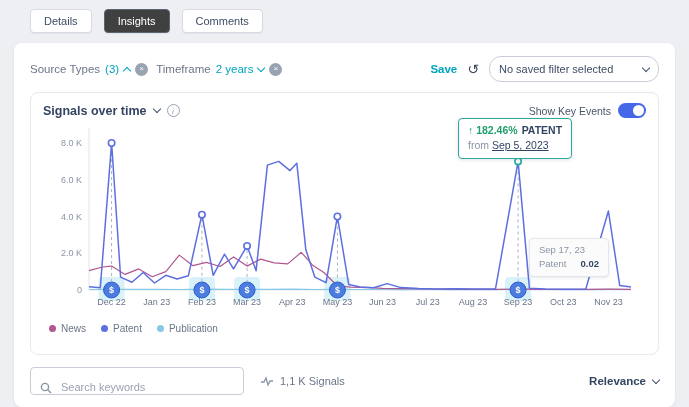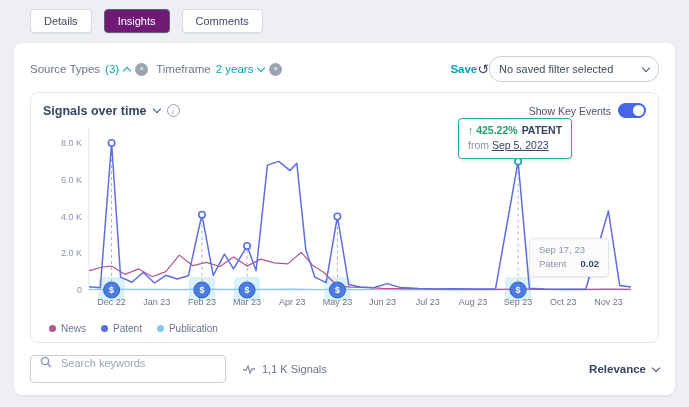--- a/index.html
+++ b/index.html
@@ -4,39 +4,39 @@
 <style>
   * { box-sizing: border-box; }
   body {
     margin: 0; width: 689px; height: 407px; overflow: hidden;
     background: #edeff3; color: #42526e;
     font-family: "Liberation Sans", "DejaVu Sans", sans-serif; font-size: 12px;
   }
   .tabs { display: flex; gap: 12px; padding: 9px 0 0 30px; }
   .tab { background:#fff; border:1px solid #d6dbe3; border-radius:4px; padding:5px 13px;
          font-size:11px; color:#3e4c63; cursor:pointer; box-shadow:0 1px 1px rgba(9,30,66,.05); }
-  .tab.active { background:#701a75; border-color:#5a6573; color:#fff; }
+  .tab.active { background:#404040; border-color:#5a6573; color:#fff; }
 
   .card { margin:10px 14px 0; background:#fff; border-radius:8px;
           box-shadow:0 1px 3px rgba(9,30,66,.08); padding:13px 16px 12px; }
 
   .filter-row { display:flex; align-items:center; justify-content:space-between; }
   .filter-left { display:flex; gap:8px; align-items:center; }
   .filter-item { display:flex; align-items:center; gap:5px; font-size:11.5px; color:#6b7689; }
   .teal { color:#00a3bf; }
   .clear-x { width:13px; height:13px; border-radius:50%; background:#9aa3b2; color:#fff;
              font-size:8px; line-height:1; display:inline-flex; align-items:center; justify-content:center; cursor:pointer; }
-  .filter-right { display:flex; align-items:center; }
+  .filter-right { display:flex; align-items:center; gap:10px; }
   .save { color:#00a3bf; font-weight:700; font-size:11.5px; cursor:pointer; }
   .undo { font-size:14px; color:#3e4c63; cursor:pointer; line-height:1; }
   .select { width:170px; height:26px; border:1px solid #c9ced8; border-radius:12px; display:flex;
             align-items:center; justify-content:space-between; padding:0 9px; font-size:11px;
             color:#3e4c63; background:#fff; cursor:pointer; }
 
-  .panel { border:1px solid #e6e9ef; border-radius:8px; margin-top:10px; padding:10px 12px 6px; }
+  .panel { border:1px solid #e6e9ef; border-radius:8px; margin-top:10px; padding:10px 12px 18px; }
   .panel-head { display:flex; justify-content:space-between; align-items:center; }
   .panel-title { font-size:12.5px; font-weight:700; color:#344563; display:flex; gap:7px; align-items:center; }
   .info-i { width:13px; height:13px; border:1px solid #98a1b1; border-radius:50%; color:#98a1b1;
             font-size:8.5px; display:inline-flex; align-items:center; justify-content:center;
             font-family:"Liberation Serif","DejaVu Serif",serif; font-style:italic; font-weight:400; }
   .toggle-group { display:flex; align-items:center; gap:7px; font-size:10.5px; color:#4a5568; }
   .toggle { width:28px; height:15px; border-radius:8px; background:#4468e8; position:relative; cursor:pointer; }
   .toggle::after { content:""; position:absolute; right:2px; top:2px; width:11px; height:11px;
                    background:#fff; border-radius:50%; }
 
@@ -54,22 +54,22 @@
   .gtooltip { position:absolute; left:486px; top:116px; background:#fbfbfc; border:1px solid #e3e6eb;
               border-radius:4px; padding:4px 9px; font-size:9.5px; line-height:1.5; color:#8a94a6;
               box-shadow:0 1px 3px rgba(9,30,66,.1); white-space:nowrap; }
   .gtooltip .val { color:#344563; font-weight:700; margin-left:14px; }
 
   .legend { display:flex; gap:15px; margin:2px 0 2px 6px; font-size:10px; color:#6b7689; align-items:center; }
   .legend-item { display:flex; gap:5px; align-items:center; }
   .legend-dot { width:7px; height:7px; border-radius:50%; background:#999; }
 
   .footer-row { display:flex; align-items:center; margin-top:12px; gap:16px; }
-  .search-box { width:196px; height:28px; border:1px solid #c9ced8; border-radius:4px; display:flex;
-                align-items:flex-start; gap:7px; padding:0 9px; background:#fff; }
+  .search-box { width:214px; height:28px; border:1px solid #c9ced8; border-radius:4px; display:flex;
+                align-items:flex-end; gap:7px; padding:0 9px; background:#fff; }
   .search-box input { border:none; outline:none; flex:1; font-size:11px; color:#3e4c63;
                       font-family:inherit; background:transparent; }
   .search-box input::placeholder { color:#9aa3b2; }
   .signals { display:flex; align-items:center; gap:6px; font-size:11px; color:#6b7689; }
   .relevance { margin-left:auto; display:flex; align-items:center; gap:7px; font-size:11.5px;
                color:#344563; font-weight:700; cursor:pointer; }
 
   .chev { width:6px; height:6px; border-right:1.5px solid currentColor; border-bottom:1.5px solid currentColor;
           display:inline-block; transform:rotate(45deg); margin-top:-3px; }
   .chev.up { transform:rotate(225deg); margin-top:3px; }
@@ -170,21 +170,21 @@
           <text x="339.5833333333333" y="183" text-anchor="middle" font-size="9" fill="#6b7689">Jun 23</text>
           <text x="384.75" y="183" text-anchor="middle" font-size="9" fill="#6b7689">Jul 23</text>
           <text x="429.9166666666667" y="183" text-anchor="middle" font-size="9" fill="#6b7689">Aug 23</text>
           <text x="475.0833333333333" y="183" text-anchor="middle" font-size="9" fill="#6b7689">Sep 23</text>
           <text x="520.25" y="183" text-anchor="middle" font-size="9" fill="#6b7689">Oct 23</text>
           <text x="565.4166666666667" y="183" text-anchor="middle" font-size="9" fill="#6b7689">Nov 23</text>
         </svg>
 
       <div class="callout">
         <div>
-          <span class="pct">↑ 425.22%</span><span class="typ">PATENT</span>
+          <span class="pct">↑ 182.46%</span><span class="typ">PATENT</span>
         </div>
         <div>
           <span class="from">from</span>
           <span class="date">Sep 5, 2023</span>
         </div>
       </div>
 
       <div class="gtooltip">
         <div>Sep 17, 23</div>
         <div>

